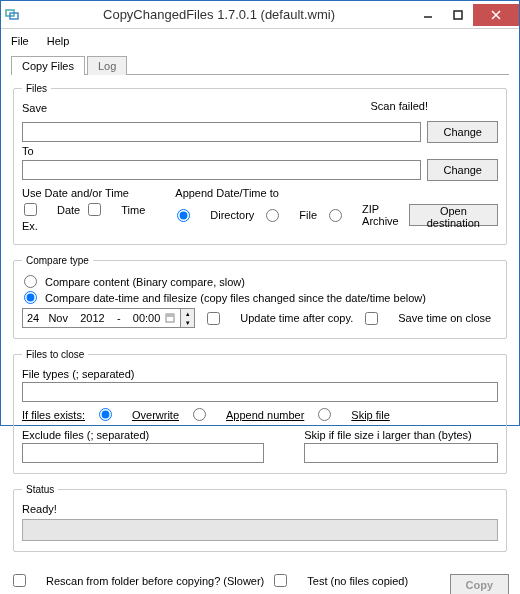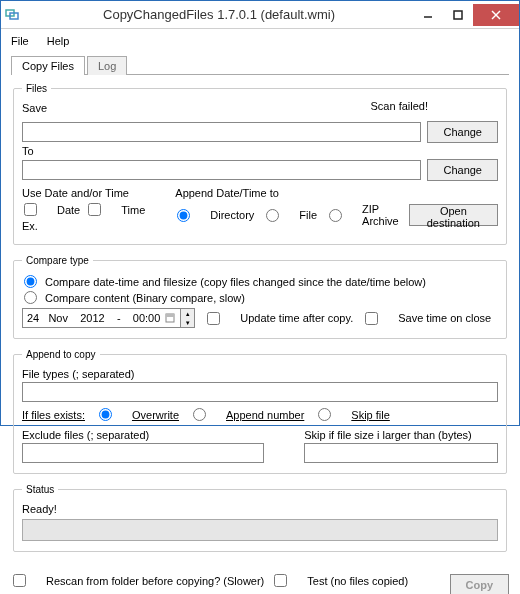--- a/index.html
+++ b/index.html
@@ -141,26 +141,26 @@
               </span>
             <button class="btn" style="margin-left:auto;">Open destination</button>
           </div>
         </div>
       </div>
     </fieldset>
 
     <fieldset>
       <legend>Compare type</legend>
       <div class="compare-row">
+        <input type="radio" name="cmp" style="">
+        <label>Compare content (Binary compare, slow)</label>
+      </div>
+      <div class="compare-row">
         <input type="radio" name="cmp" checked="" style="">
         <label>Compare date-time and filesize (copy files changed since the date/time below)</label>
-      </div>
-      <div class="compare-row">
-        <input type="radio" name="cmp" style="">
-        <label>Compare content (Binary compare, slow)</label>
       </div>
       <div class="date-bar">
         <div style="display:flex;">
           <div class="date-picker">
             <span style="white-space:pre;">24   Nov    2012    -    00:00</span>
             <span class="dd">
               <svg width="10" height="10">
                   <rect x="1" y="1" width="8" height="8" fill="none" stroke="#888"></rect>
                   <rect x="1" y="1" width="8" height="3" fill="#bbb"></rect>
                 </svg>
@@ -176,21 +176,21 @@
             <label>Update time after copy.</label>
           </span>
         <span class="chk">
             <input type="checkbox" style="">
             <label>Save time on close</label>
           </span>
       </div>
     </fieldset>
 
     <fieldset>
-      <legend>Append to copy</legend>
+      <legend>Files to close</legend>
       <label class="sub-label">File types (; separated)</label>
       <input type="text" style="width: 100%;" value="">
       <div class="file-exists-row">
         <label>If files exists:</label>
         <span class="chk">
             <input type="radio" name="fe" checked="" style="">
             <label>Overwrite</label>
           </span>
         <span class="chk">
             <input type="radio" name="fe" style="">

